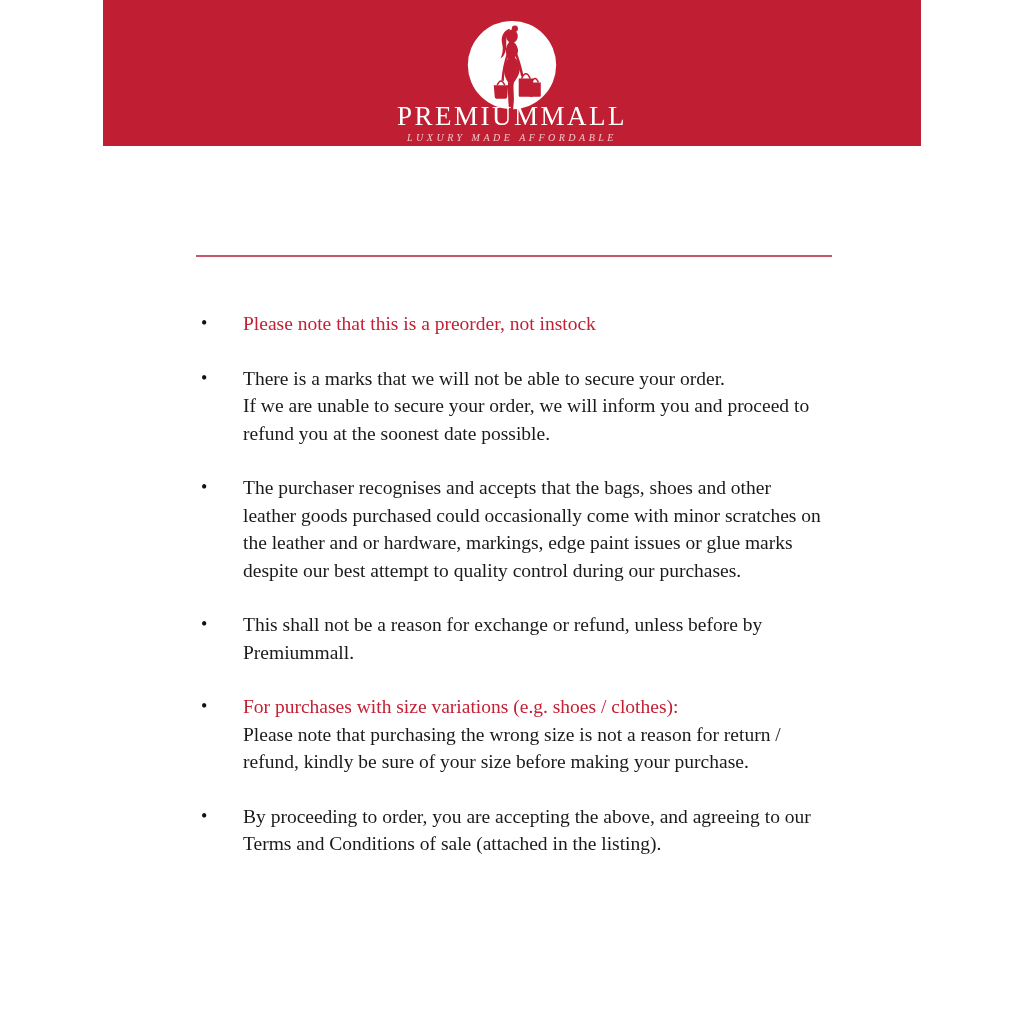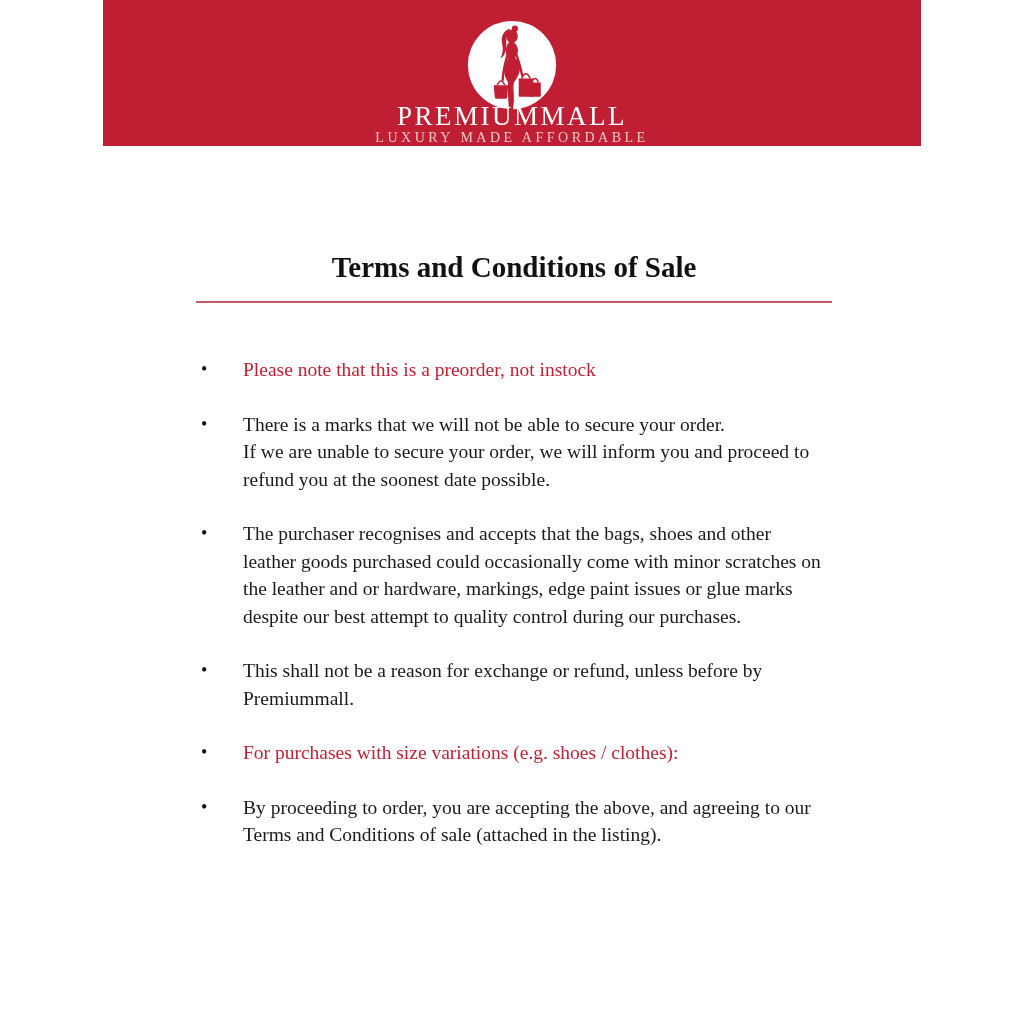--- a/index.html
+++ b/index.html
@@ -34,23 +34,24 @@
     margin-top:-14px;
     color:#ffffff;
     font-size:27px;
     letter-spacing:2.5px;
     line-height:28px;
     font-weight:400;
   }
   .tagline{
     margin-top:2px;
     color:rgba(255,255,255,0.75);
-    font-size:14px;
+    font-size:10px;
     letter-spacing:3.5px;
     line-height:11px;
+    font-style:italic;
   }
   
   .content{
     position:absolute;
     left:196px;top:238px;
     width:636px;
   }
   .doc-title{
     margin:0;
     padding-top:12px;
@@ -144,21 +145,20 @@
         <path d="M60,61 Q64.5,51 69,61"></path>
         <path d="M70.5,65 Q74,57 77.5,65"></path>
         <path d="M34.5,68 Q38.5,59 42.5,68"></path>
       </g>
     </svg>
     <div class="brand">PREMIUMMALL</div>
     <div class="tagline">LUXURY MADE AFFORDABLE</div>
   </div>
 
   <div class="content">
-    <h1 class="doc-title">Terms and Conditions of Sale</h1>
     <div class="title-divider"></div>
 
     <div class="terms-list">
   <div class="bullet-item">
     <span class="bullet-marker">•</span>
     <span class="bullet-text">
       <span class="bullet-emphasis">Please note that this is a preorder, not instock</span>
 
     </span>
   </div>
@@ -190,20 +190,22 @@
 
       <span class="bullet-body">This shall not be a reason for exchange or refund, unless before by
 Premiummall.</span>
     </span>
   </div>
 
   <div class="bullet-item">
     <span class="bullet-marker">•</span>
     <span class="bullet-text">
       <span class="bullet-emphasis">For purchases with size variations (e.g. shoes / clothes):</span>
+      <span class="bullet-body">Please note that purchasing the wrong size is not a reason for return /
+refund, kindly be sure of your size before making your purchase.</span>
     </span>
   </div>
 
   <div class="bullet-item">
     <span class="bullet-marker">•</span>
     <span class="bullet-text">
 
       <span class="bullet-body">By proceeding to order, you are accepting the above, and agreeing to our
 Terms and Conditions of sale (attached in the listing).</span>
     </span>

